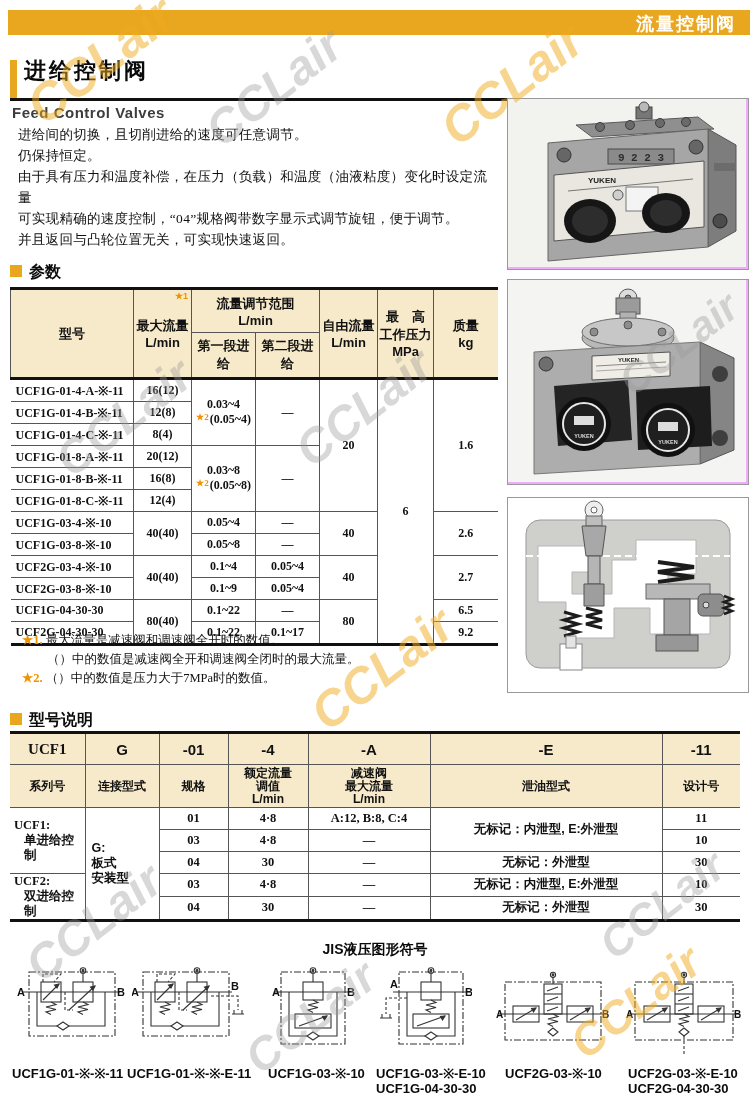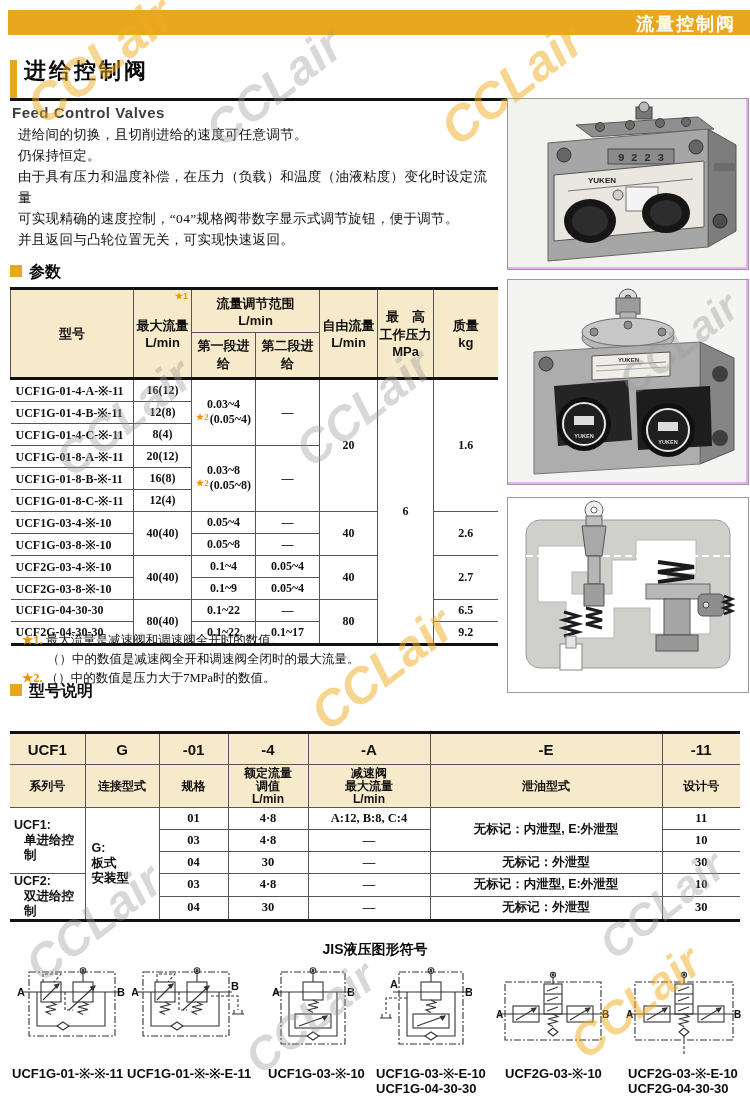--- a/index.html
+++ b/index.html
@@ -51,21 +51,21 @@
   .mtable th,.mtable td{border:1px solid #555;padding:0;text-align:center;vertical-align:middle;}
   .mtable thead th{background:#F7EACA;}
   .mtable .coderow th{height:30px;font-size:15px;font-weight:bold;}
   .mtable .labelrow th{height:42px;font-size:12px;font-weight:bold;line-height:13px;}
   .mtable td{height:21px;font-size:12.5px;font-weight:bold;}
   .mtable td.num{font-family:"Liberation Serif",serif;}
   .mtable .seriescell{text-align:left;padding-left:4px;line-height:15px;font-size:12.5px;}
   .mtable .seriescell .i{padding-left:10px;display:block;}
   .mtable .conncell{text-align:left;padding-left:6px;line-height:15px;border-left:1px dashed #888;}
   .mtable th.conn{border-left:1px dashed #888;}
-  .mtable td:first-child,.mtable th:first-child{border-left:none;}
+  .mtable td:first-child,.mtable th:first-child{border-left:none;font-family:Liberation Serif, serif;}
   .mtable .noR{border-right:none;}
   
   .frame{position:absolute;left:507px;width:240px;border:1px solid #999;background:#f0abfc;}
   
   .jistitle{position:absolute;left:0;top:941px;width:750px;text-align:center;
             font-size:14px;font-weight:bold;color:#0a0a0a;}
   .schem{position:absolute;}
   .schemlabel{position:absolute;font-size:13px;font-weight:bold;color:#0a0a0a;line-height:15px;white-space:nowrap;}
   svg{display:block;}
 </style>
@@ -335,21 +335,21 @@
       </tr>
     </tbody>
   </table>
 
   <div class="fnotes">
     <div><span class="star">★1.</span> <span>最大流量是减速阀和调速阀全开时的数值。</span></div>
     <div class="ind">（）中的数值是减速阀全开和调速阀全闭时的最大流量。</div>
     <div><span class="star">★2.</span> <span>（）中的数值是压力大于7MPa时的数值。</span></div>
   </div>
 
-  <div class="sechead" style="top:681px;">
+  <div class="sechead" style="top:710px;">
     <span class="sq"></span><span>型号说明</span>
   </div>
 
   <table class="mtable">
     <colgroup>
         <col style="width:75px">
         <col style="width:74px">
         <col style="width:69px">
         <col style="width:80px">
         <col style="width:122px">

